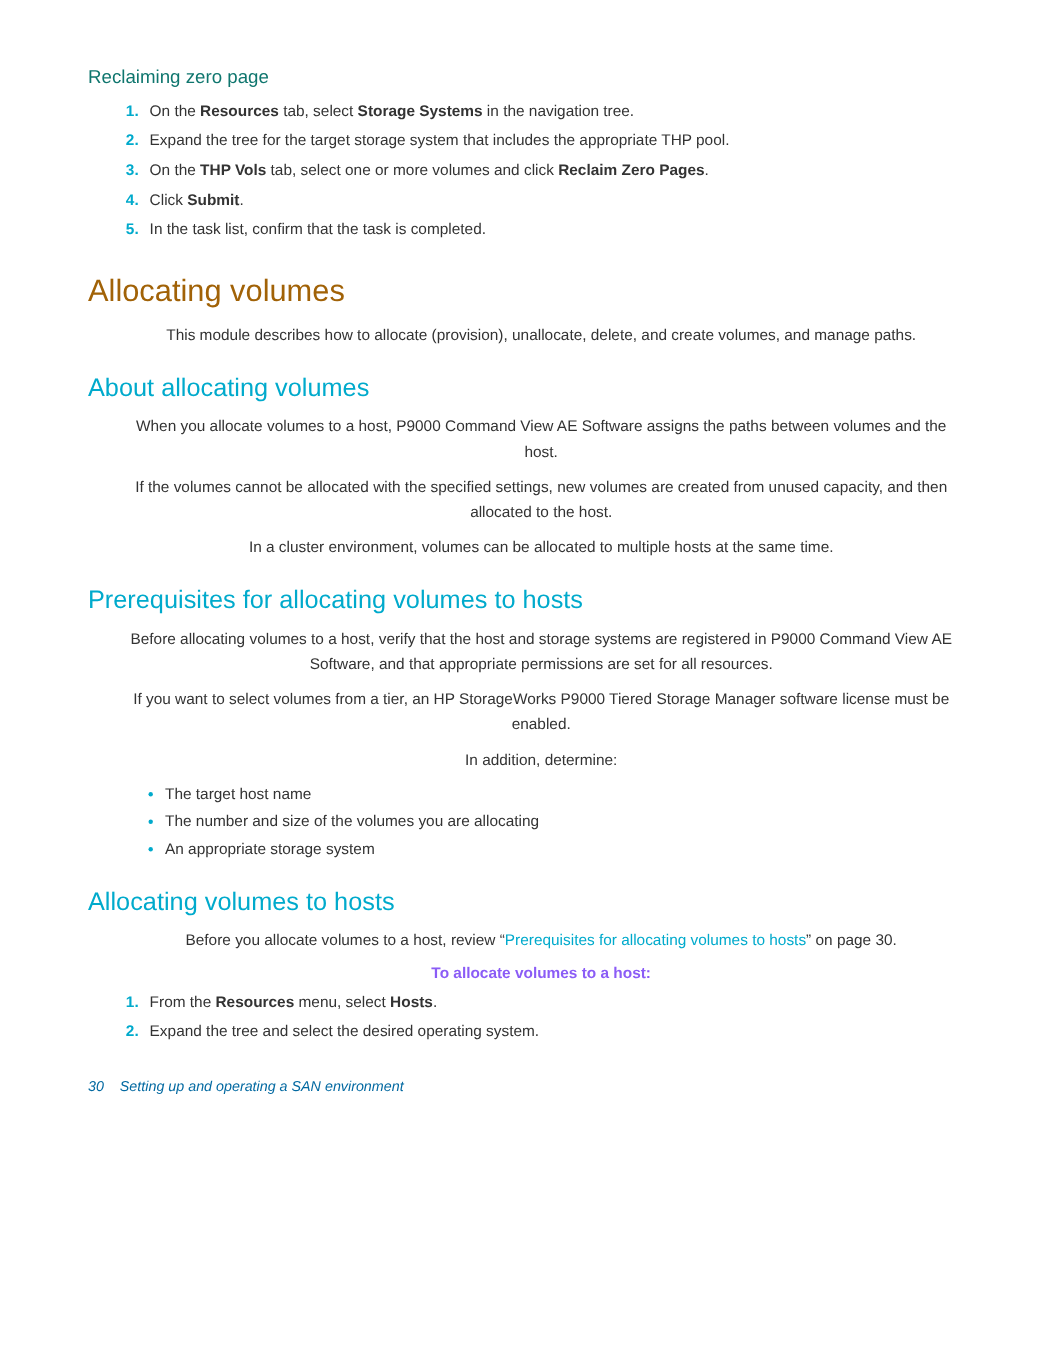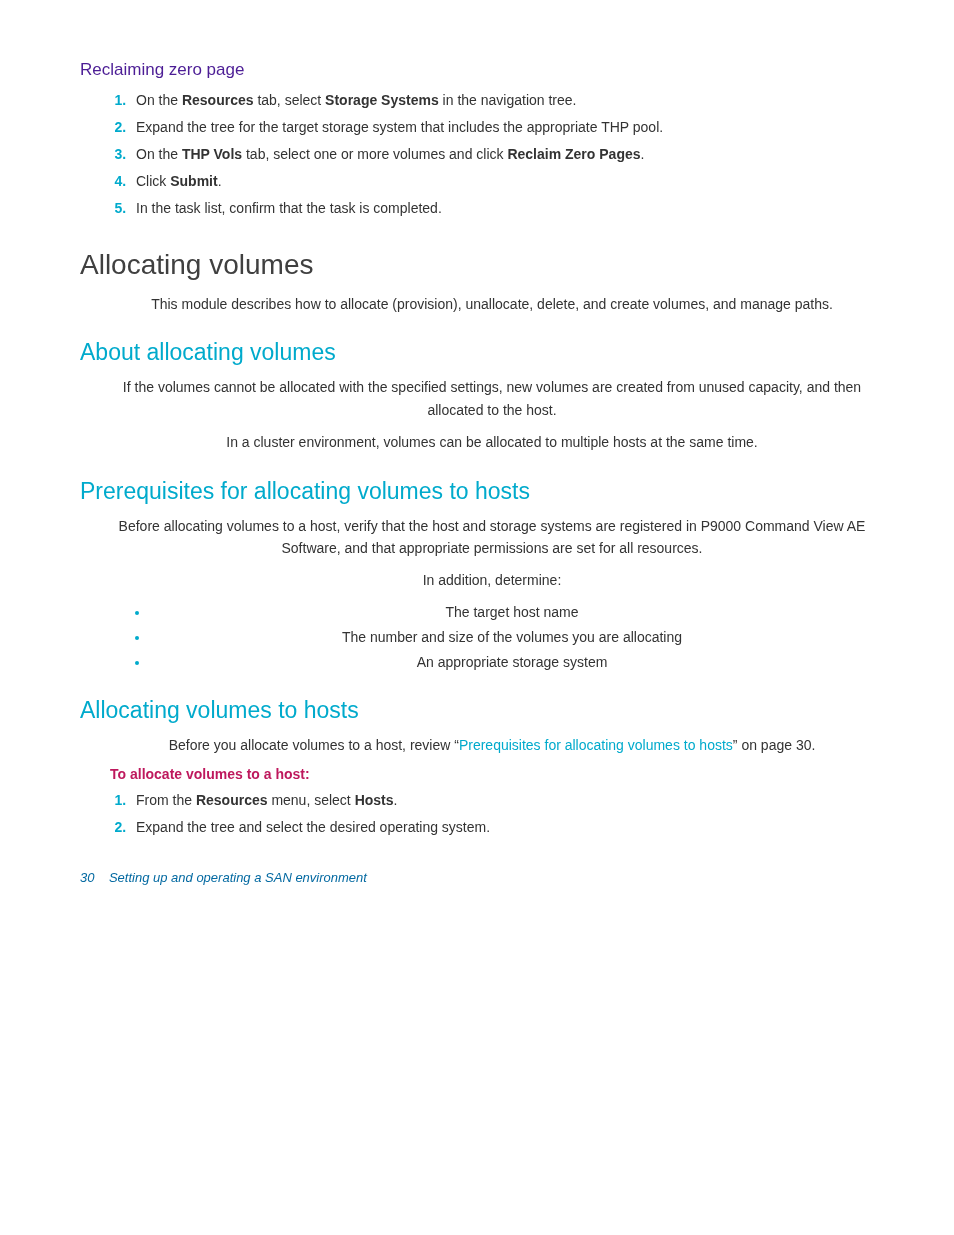--- a/index.html
+++ b/index.html
@@ -6,28 +6,28 @@
     body {
       background: #ffffff;
       font-family: Arial, Helvetica, sans-serif;
       font-size: 14px;
       color: #333333;
       width: 954px;
       min-height: 1235px;
       padding: 40px 80px 60px 80px;
     }
     .section-heading {
-      color: #4c1d95;
+      color: #0f766e;
       font-size: 17px;
       font-weight: normal;
       margin-bottom: 10px;
       margin-top: 20px;
     }
     .major-heading {
-      color: #404040;
+      color: #a16207;
       font-size: 28px;
       font-weight: normal;
       margin-top: 30px;
       margin-bottom: 12px;
     }
     .sub-heading {
       color: #00aacc;
       font-size: 23px;
       font-weight: normal;
       margin-top: 24px;
@@ -63,36 +63,36 @@
       margin-top: 14px;
     }
     .bullet-list {
       list-style-type: disc;
       padding-left: 70px;
       margin-bottom: 10px;
     }
     .bullet-list li {
       margin-bottom: 4px;
       line-height: 1.5;
-      text-align: center;
     }
     .bullet-list li::marker {
       color: #00aacc;
     }
     .inline-link {
       color: #00aacc;
       text-decoration: none;
     }
     .action-heading {
-      color: #be185d;
+      color: #8b5cf6;
       font-weight: bold;
       font-size: 14px;
       padding-left: 30px;
       margin-bottom: 8px;
       margin-top: 10px;
+      text-align: center;
     }
     .footer {
       margin-top: 32px;
       font-size: 13px;
       color: #0369a1;
       padding-left: 0;
       font-style: italic;
     }
     .section-block {
       margin-bottom: 10px;
@@ -121,27 +121,29 @@
     </li>
   </ol>
 </div>
 
 <div class="section-block">
   <h1 class="major-heading">Allocating volumes</h1>
   <p class="body-text">This module describes how to allocate (provision), unallocate, delete, and create volumes, and manage paths.</p>
 
   <div>
     <h2 class="sub-heading">About allocating volumes</h2>
+    <p class="body-text">When you allocate volumes to a host, P9000 Command View AE Software assigns the paths between volumes and the host.</p>
     <p class="body-text">If the volumes cannot be allocated with the specified settings, new volumes are created from unused capacity, and then allocated to the host.</p>
     <p class="body-text">In a cluster environment, volumes can be allocated to multiple hosts at the same time.</p>
   </div>
 
   <div>
     <h2 class="sub-heading">Prerequisites for allocating volumes to hosts</h2>
     <p class="body-text">Before allocating volumes to a host, verify that the host and storage systems are registered in P9000 Command View AE Software, and that appropriate permissions are set for all resources.</p>
+    <p class="body-text">If you want to select volumes from a tier, an HP StorageWorks P9000 Tiered Storage Manager software license must be enabled.</p>
     <p class="body-text">In addition, determine:</p>
     <ul class="bullet-list">
       <li>The target host name</li>
       <li>The number and size of the volumes you are allocating</li>
       <li>An appropriate storage system</li>
     </ul>
   </div>
 
   <div>
     <h2 class="sub-heading">Allocating volumes to hosts</h2>

